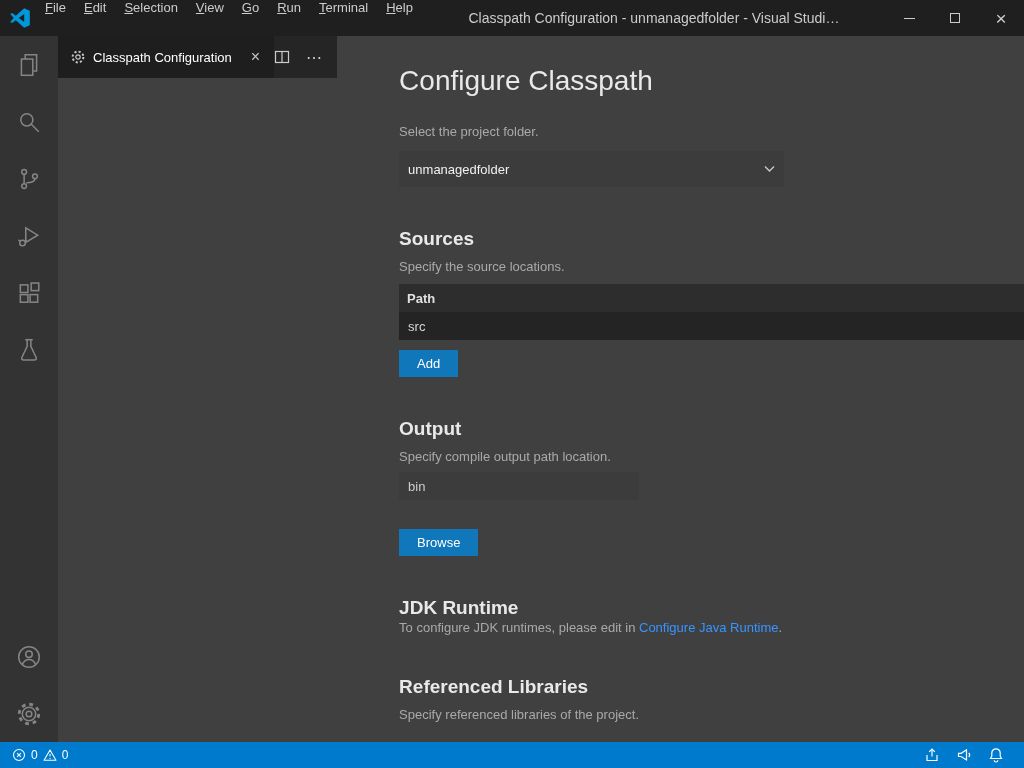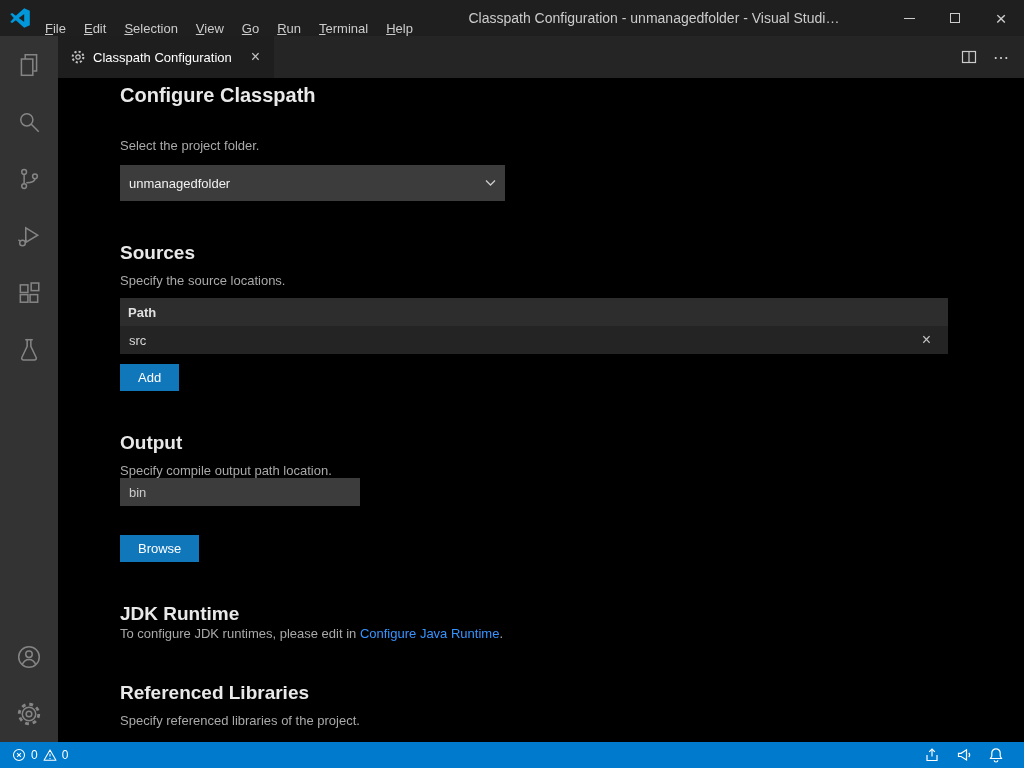--- a/index.html
+++ b/index.html
@@ -13,60 +13,60 @@
   }
   svg { display:block; }
 
   
   .titlebar {
     height:36px; background:#1f1f1f; display:flex; align-items:center;
     font-size:13px; color:#cccccc;
   }
   .vscode-logo { margin:0 6px 0 10px; }
   .menus { display:flex; height:100%; }
-  .menu-item { height:100%; display:flex; align-items:flex-end; padding:0 9px; cursor:pointer; }
+  .menu-item { height:100%; display:flex; align-items:flex-start; padding:0 9px; cursor:pointer; }
   .menu-label { display:inline-block; }
   .menu-label::first-letter { text-decoration:underline; }
   .window-title {
     flex:1; text-align:center; font-size:14px; color:#cccccc;
     white-space:nowrap; overflow:hidden; text-overflow:ellipsis; padding:0 10px;
   }
   .window-controls { display:flex; height:100%; }
   .win-btn { width:46px; height:100%; display:flex; align-items:center; justify-content:center; cursor:pointer; }
   .glyph-min { display:inline-block; width:11px; border-top:1px solid #cccccc; }
   .glyph-max { display:inline-block; width:10px; height:10px; border:1px solid #cccccc; }
   .glyph-close { font-size:19px; line-height:1; color:#cccccc; }
 
   
   .main { display:flex; height:706px; }
 
   .activitybar { width:58px; background:#333333; display:flex; flex-direction:column; align-items:center; flex-shrink:0; }
   .ab-item { width:58px; height:57px; display:flex; align-items:center; justify-content:center; cursor:pointer; }
   .ab-item svg { stroke:#858585; fill:none; stroke-width:1.4; }
   .ab-bottom { margin-top:auto; }
 
-  .editor-area { flex:1; display:flex; flex-direction:column; background:#000000; min-width:0; }
+  .editor-area { flex:1; display:flex; flex-direction:row; background:#404040; min-width:0; }
 
   
   .tabstrip { height:42px; background:#252526; display:flex; align-items:stretch; flex-shrink:0; }
   .tab {
     background:#1e1e1e; display:flex; align-items:center; gap:7px;
     padding:0 10px 0 12px; font-size:13px; color:#ffffff; cursor:pointer;
   }
   .tab-icon svg { stroke:#c5c5c5; fill:none; }
   .tab-close { font-size:16px; line-height:1; color:#c5c5c5; margin-left:8px; padding:1px 4px; border-radius:3px; cursor:pointer; }
   .tabstrip-spacer { flex:1; }
   .tabstrip-actions { display:flex; align-items:center; gap:16px; padding-right:14px; color:#cccccc; }
   .ts-action { cursor:pointer; }
   .ts-action svg { stroke:#cccccc; fill:none; stroke-width:1.2; }
   .ellipsis { font-size:16px; letter-spacing:1px; }
 
   
   .content { flex:1; padding-left:62px; overflow:hidden; }
-  .page-title { margin-top:0; font-size:20px; line-height:34px; font-weight:700; color:#e9e9e9; }
+  .page-title { margin-top:28px; font-size:28px; line-height:34px; font-weight:400; color:#e9e9e9; }
   .field-label { margin-top:26px; font-size:13px; color:#a9a9a9; }
 
   .dropdown {
     margin-top:12px; width:385px; height:26px; background:#3c3c3c;
     display:flex; align-items:center; justify-content:space-between;
     padding:18px 9px; font-size:13px; color:#f0f0f0; cursor:pointer;
   }
   .dropdown svg { stroke:#cccccc; fill:none; stroke-width:1.3; }
 
   .section-heading { margin-top:40px; font-size:19px; line-height:24px; font-weight:700; color:#e9e9e9; }
@@ -83,21 +83,21 @@
   }
   .row-remove { font-size:16px; line-height:1; color:#c5c5c5; cursor:pointer; padding:0 3px; }
 
   .btn {
     margin-top:10px; display:inline-block; background:#1177bb; color:#ffffff;
     font-size:13px; font-family:inherit; border:none; padding:6px 18px; cursor:pointer;
   }
   .btn-browse { margin-top:29px; }
 
   .text-input {
-    display:block; width:240px; height:28px; background:#3c3c3c;
+    margin-top:8px; display:block; width:240px; height:28px; background:#3c3c3c;
     border:1px solid #3c3c3c; color:#cccccc; font-size:13px; font-family:inherit;
     padding:0 8px; outline:none;
   }
 
   .jdk-line { font-size:13px; color:#a9a9a9; }
   .link { color:#3794ff; text-decoration:none; cursor:pointer; }
 
   
   .statusbar {
     height:26px; background:#007acc; color:#ffffff; font-size:12px;

